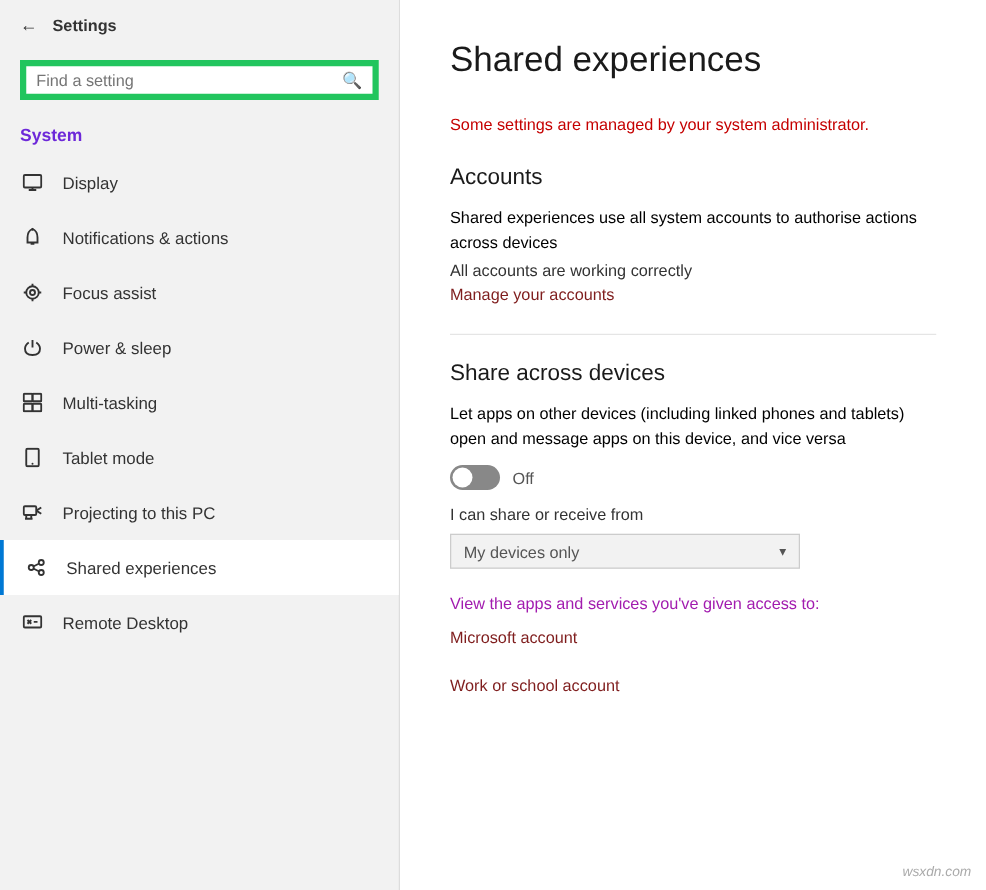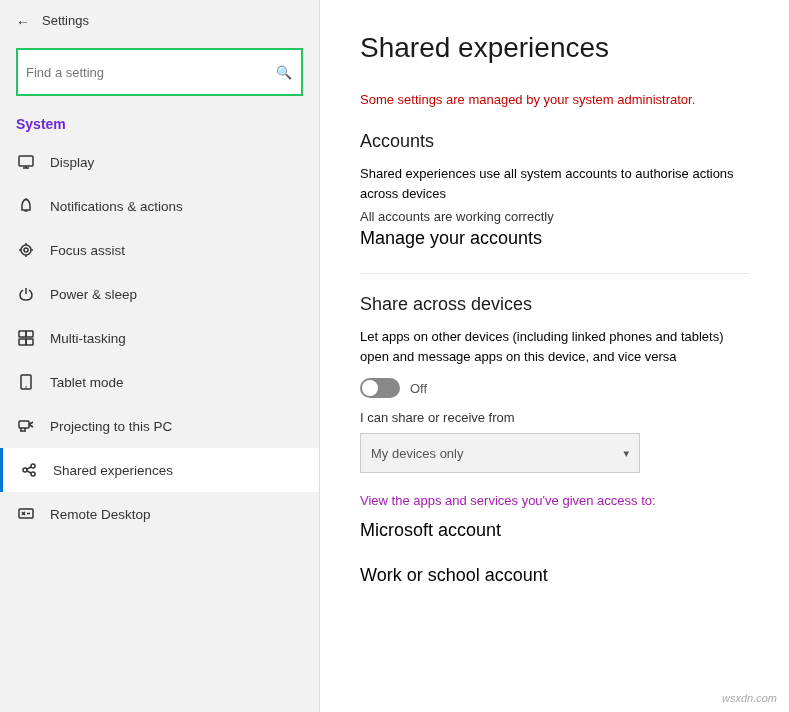--- a/index.html
+++ b/index.html
@@ -35,30 +35,31 @@
     .titlebar-back {
       cursor: pointer;
       margin-right: 12px;
       font-size: 14px;
       color: #333;
     }
 
     .titlebar-title {
       font-size: 13px;
       color: #333;
+      font-weight: bold;
     }
 
     .search-box {
       margin: 8px 16px;
       position: relative;
       display: flex;
       align-items: center;
       background: white;
-      border: 2px solid #22c55e;
-      height: 48px;
+      border: 5px solid #22c55e;
+      height: 32px;
     }
 
     .search-box input {
       border: none;
       outline: none;
       width: 100%;
       padding: 4px 8px;
       font-size: 13px;
       background: transparent;
       color: #333;
@@ -143,22 +144,22 @@
       line-height: 1.5;
     }
 
     .status-text {
       font-size: 13px;
       color: #333;
       margin-bottom: 4px;
     }
 
     .link-text {
-      color: #000000;
-      font-size: 18px;
+      color: #7f1d1d;
+      font-size: 13px;
       cursor: pointer;
       text-decoration: none;
       margin-bottom: 24px;
       display: block;
     }
 
     .divider {
       height: 1px;
       background: #e5e5e5;
       margin: 20px 0;
@@ -203,21 +204,21 @@
     }
 
     .dropdown-label {
       font-size: 13px;
       color: #333;
       margin-bottom: 8px;
     }
 
     .dropdown {
       width: 280px;
-      height: 40px;
+      height: 28px;
       background: #f2f2f2;
       border: 1px solid #ccc;
       display: flex;
       align-items: center;
       justify-content: space-between;
       padding: 0 10px;
       cursor: pointer;
       color: #555;
       font-size: 13px;
     }

